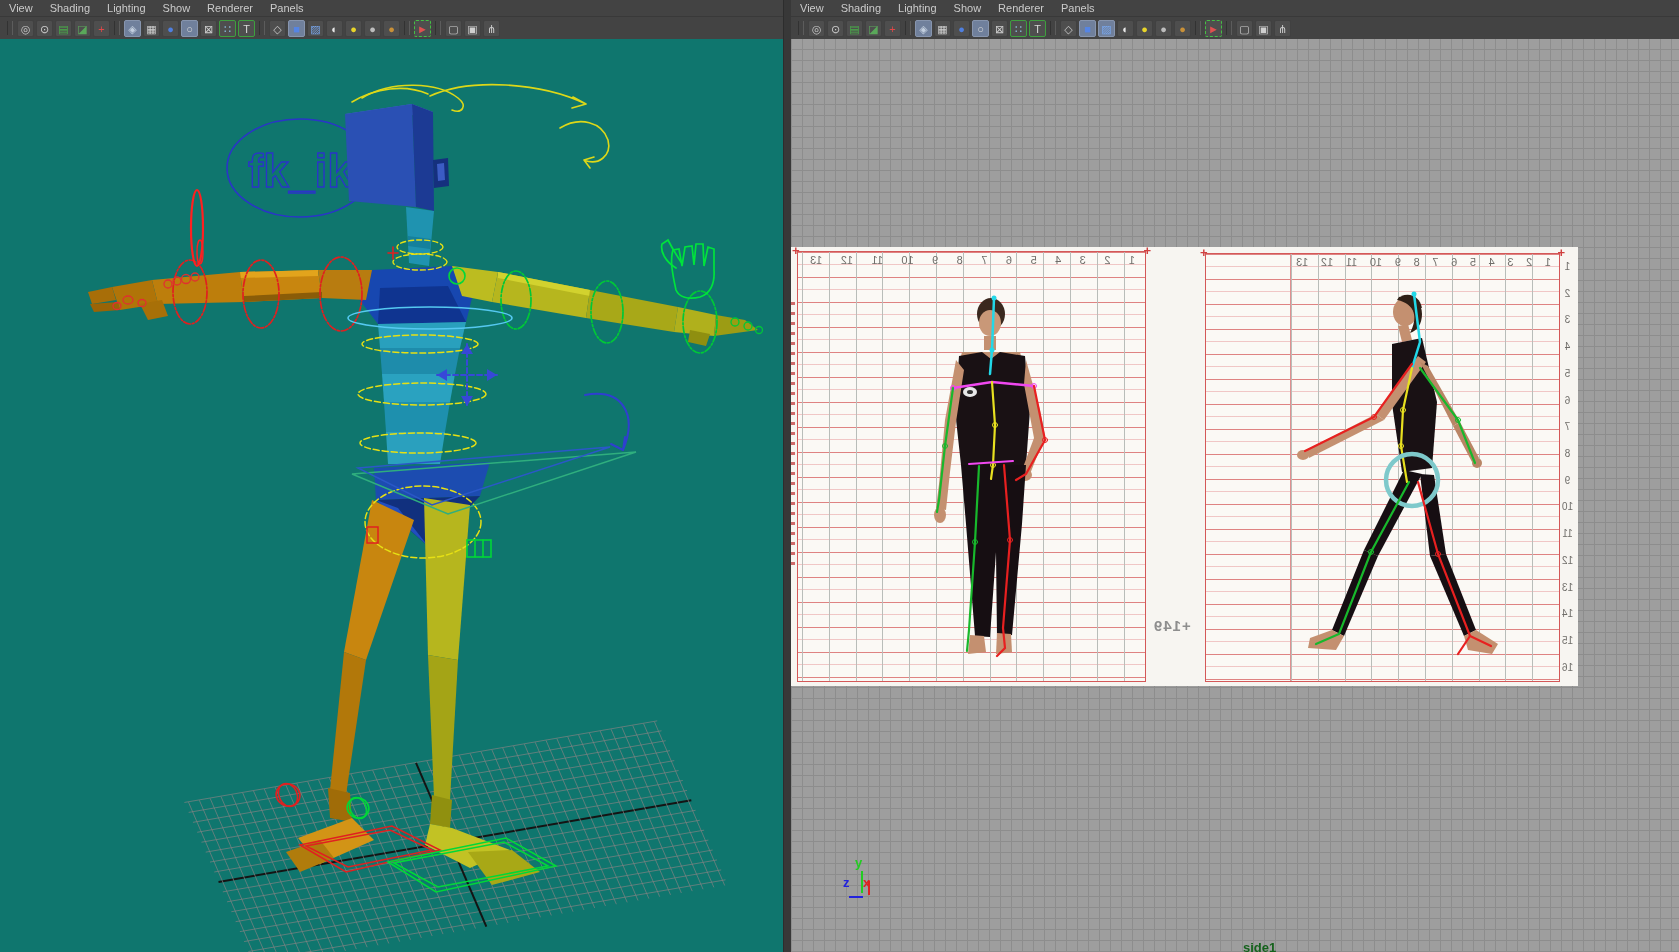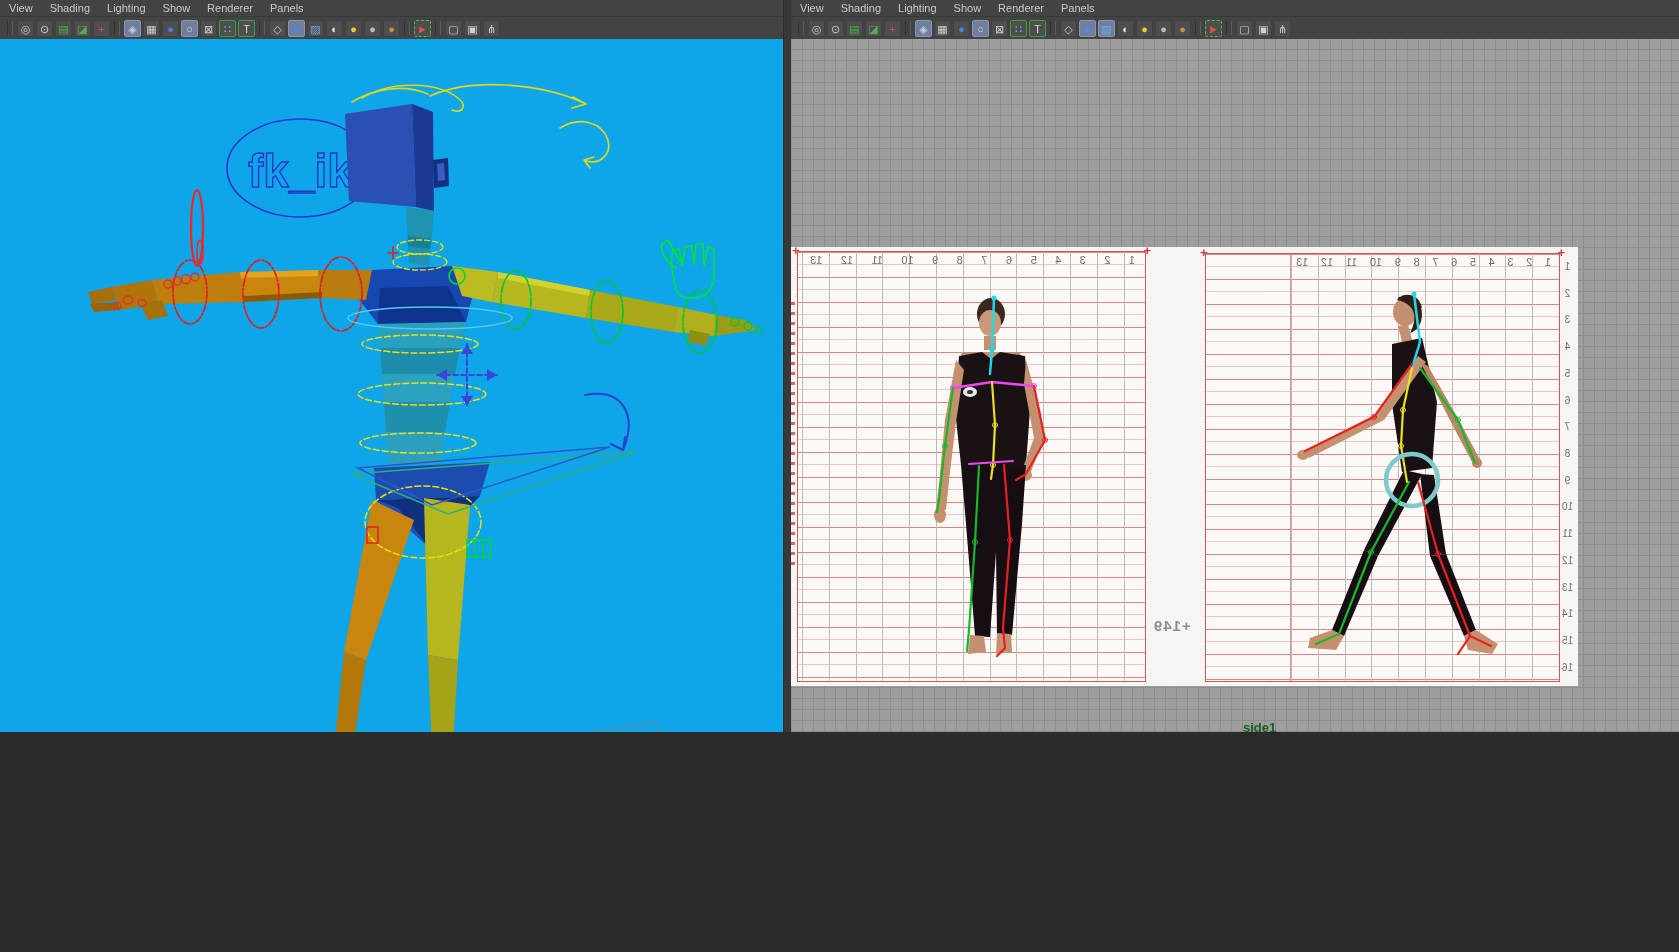--- a/index.html
+++ b/index.html
@@ -1,32 +1,32 @@
 <!DOCTYPE html>
 <html><head>
 <meta charset="utf-8">
 <style>
   html,body{margin:0;padding:0;background:#2b2b2b;}
-  .root{position:relative;width:1679px;height:732px;overflow:hidden;background:#3a3a3a;
+  .root{position:relative;width:1679px;height:952px;overflow:hidden;background:#3a3a3a;
         font-family:"Liberation Sans",sans-serif;-webkit-user-select:none;user-select:none;}
   .panel{position:absolute;top:0;bottom:0;}
   .panel-left{left:0;width:783px;}
   .panel-right{left:791px;width:888px;}
   .divider{position:absolute;left:783px;top:0;bottom:0;width:8px;background:#383838;border-left:1px solid #2d2d2d;border-right:1px solid #4a4a4a;}
   .menubar{height:16px;background:#434343;display:flex;align-items:center;gap:17px;padding-left:9px;border-bottom:1px solid #393939;}
   .menu-item{font-size:11px;color:#cbcbcb;line-height:16px;cursor:default;}
   .toolbar{height:22px;background:#434343;display:flex;align-items:center;padding-left:4px;border-bottom:1px solid #6f6f6f;}
   .tb-icon{display:inline-block;width:17px;height:17px;margin:0 1px;font-size:11px;line-height:16px;text-align:center;
            background:#4e4e4e;border:1px solid #414141;border-radius:2px;box-sizing:border-box;overflow:hidden;}
   .tb-icon.active{background:#70809c;border-color:#8795ae;}
   .tb-icon.green-frame{border-color:#3f9f3f;}
   .tb-icon.dashed-frame{border:1px dashed #44c044;}
   .tb-sep{width:4px;height:14px;margin:0 3px;border-left:1px solid #323232;border-right:1px solid #5c5c5c;}
   .viewport{position:absolute;left:0;right:0;top:39px;bottom:0;overflow:hidden;}
-  .viewport-left{background:#0ea5e9;}
+  .viewport-left{background:#0f766e;}
   .viewport-right{background:#9e9e9e;
     background-image:repeating-linear-gradient(0deg,#8d8d8d 0 1px,transparent 1px 11px),
                      repeating-linear-gradient(90deg,#8d8d8d 0 1px,transparent 1px 11px);}
   .vp-svg{position:absolute;left:0;top:0;}
   
   .image-plane{position:absolute;left:0;top:208px;width:787px;height:439px;background:#f7f5f1;}
   .tick-strip{position:absolute;left:0;top:55px;width:4px;height:270px;
     background:repeating-linear-gradient(180deg,#cf6a6a 0 3px,transparent 3px 10px);}
   .page{position:absolute;border:1px solid #d45858;box-sizing:border-box;background-color:#fbf9f5;
     background-image:repeating-linear-gradient(180deg,rgba(218,110,110,.85) 0 1px,transparent 1px 12px,rgba(238,186,186,.8) 12px 13px,transparent 13px 25px);}

